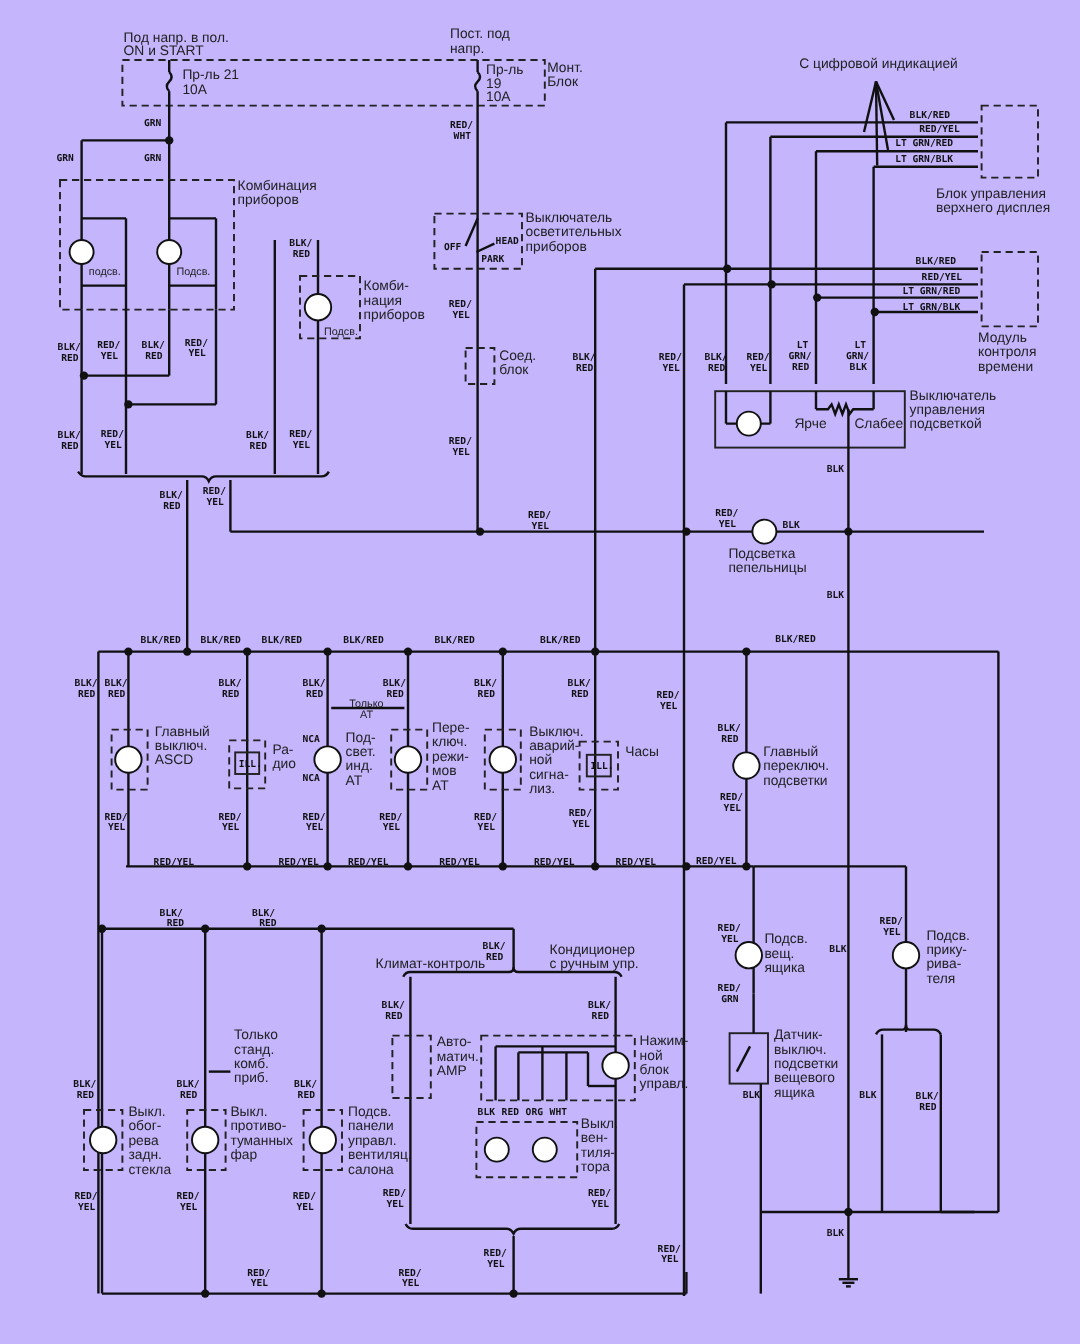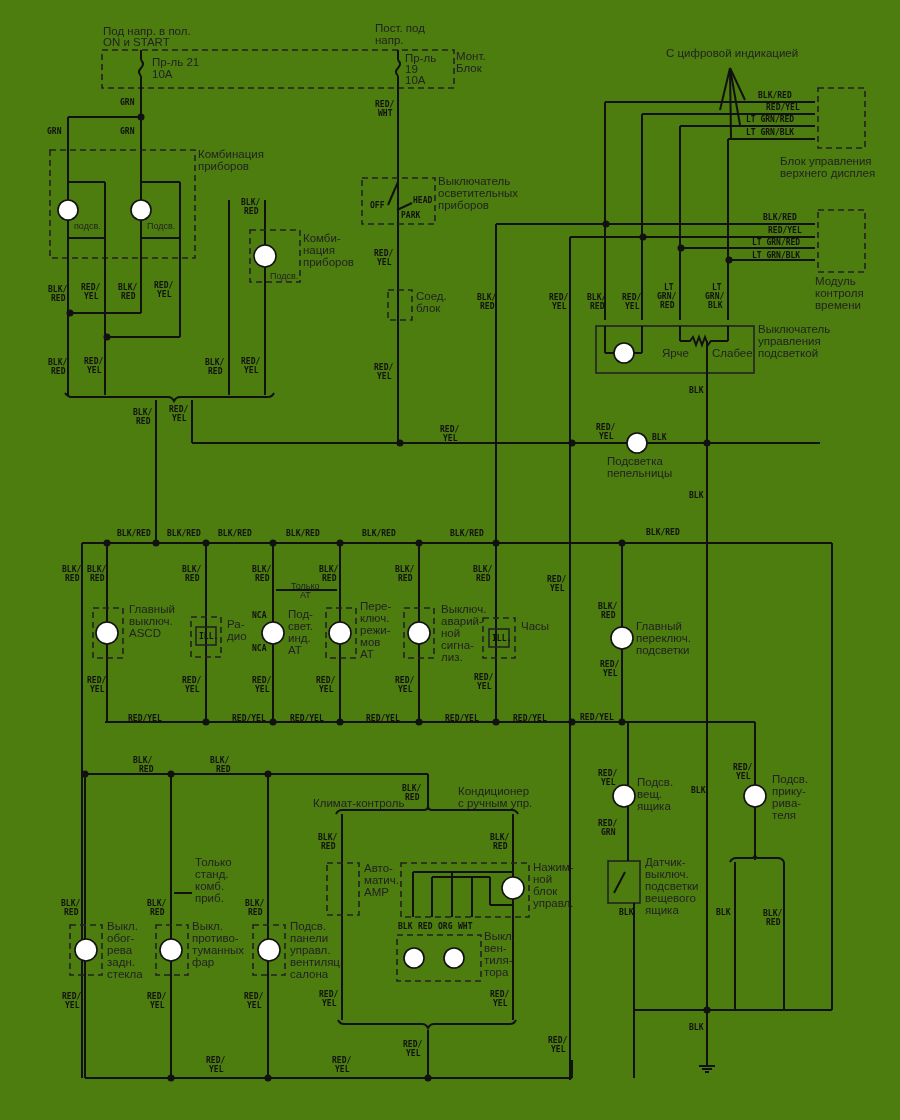--- a/index.html
+++ b/index.html
@@ -1,16 +1,16 @@
 <!DOCTYPE html>
 <html><head>
 <meta charset="utf-8">
 <style>
   html,body{margin:0;padding:0;background:#fff;}
-  #stage{position:relative;width:900px;height:1120px;background:#4d7c0f;overflow:hidden;}
+  #stage{position:relative;width:900px;height:1120px;background:#c4b5fd;overflow:hidden;}
   svg{position:absolute;left:0;top:0;}
   .w{stroke:#111;stroke-width:2;fill:none;}
   .box{stroke:#222;stroke-width:1.6;fill:none;stroke-dasharray:6 4;}
   .sbox{stroke:#222;stroke-width:1.6;fill:none;}
   .dot{fill:#111;}
   .lamp{stroke:#111;stroke-width:1.6;fill:#fff;}
   .lbl{font-family:"Liberation Sans",sans-serif;font-size:11.5px;fill:#222;}
   .wl{font-family:"DejaVu Sans Mono",monospace;font-size:8px;font-weight:bold;fill:#111;}
   .sm{font-family:"Liberation Sans",sans-serif;font-size:9px;fill:#222;}
 </style>

